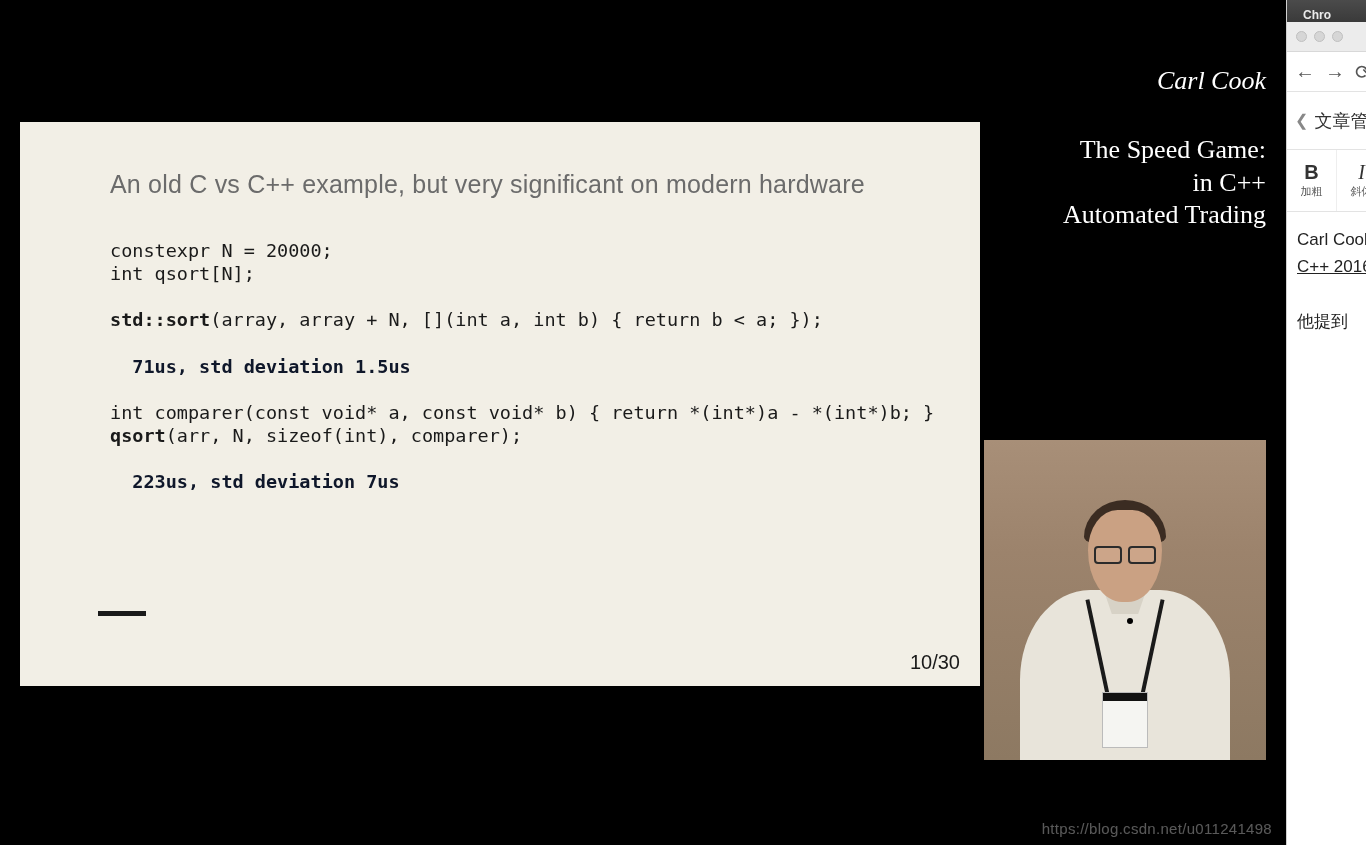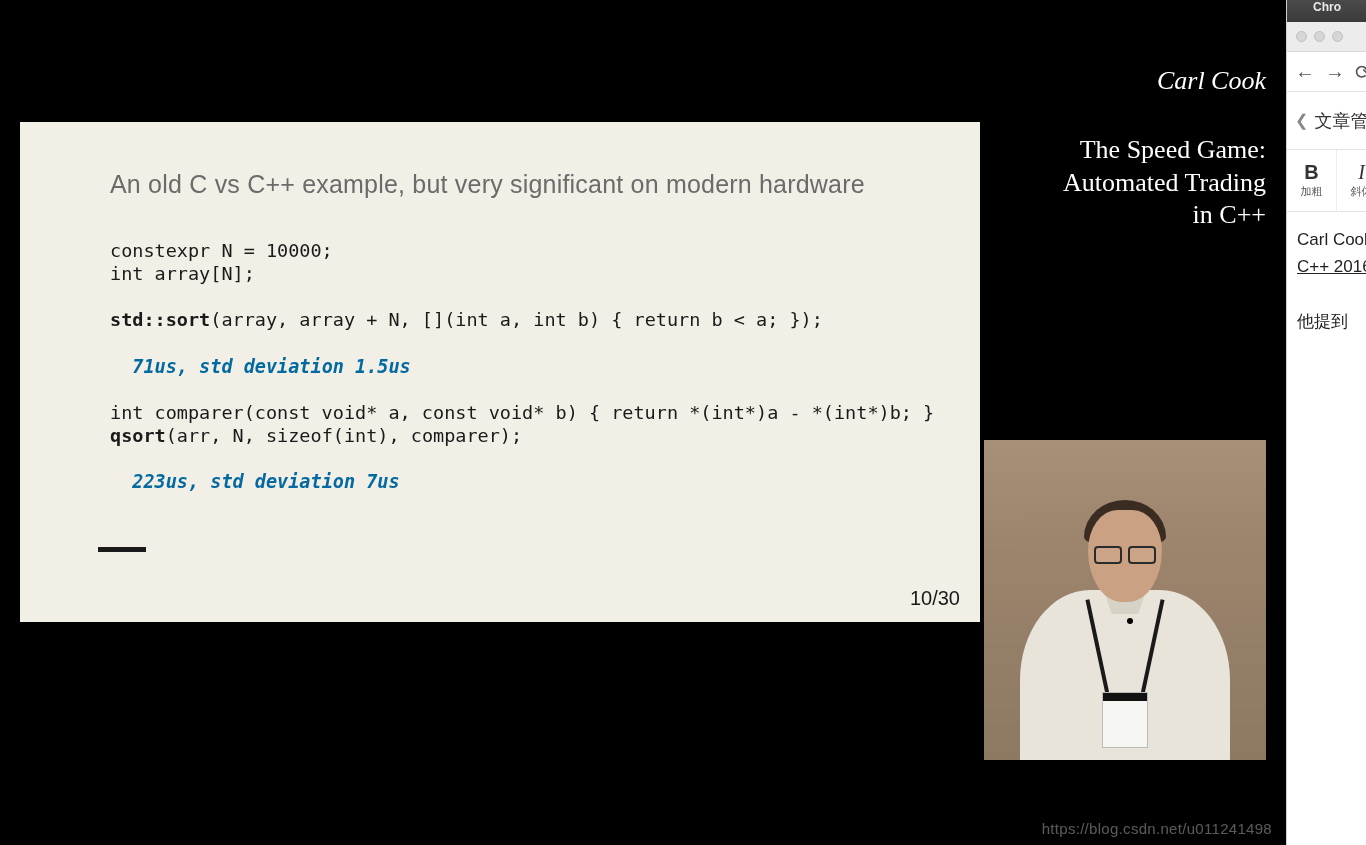--- a/index.html
+++ b/index.html
@@ -6,41 +6,41 @@
   html, body { width: 1366px; height: 845px; overflow: hidden; font-family: Arial, Helvetica, sans-serif; background: #000; }
   .stage { position: relative; width: 1366px; height: 845px; }
 
   
   .video-area { position: absolute; left: 0; top: 0; width: 1286px; height: 845px; background: #000; }
 
   
   .slide {
     position: absolute;
     left: 20px; top: 122px;
-    width: 960px; height: 500px;
+    width: 960px; height: 564px;
     background: #f2efe6;
     color: #333;
     padding: 48px 80px 16px 90px;
   }
   .slide-title {
     font-size: 25px;
     color: #6b6b6b;
     font-weight: 400;
     margin-bottom: 40px;
     letter-spacing: 0.2px;
   }
   .code {
     font-family: "Menlo", "Consolas", monospace;
     font-size: 18.5px;
     line-height: 1.25;
     white-space: pre;
     color: #1a1a1a;
   }
   .code .bold { font-weight: 700; }
-  .code .teal { color: #0369a1; font-weight: 700; font-style: italic; }
+  .code .teal { color: #0f172a; font-weight: 700; }
   .slide-dash {
     position: absolute;
     left: 78px; bottom: 70px;
     width: 48px; height: 5px;
     background: #1a1a1a;
   }
   .slide-page {
     position: absolute;
     right: 20px; bottom: 12px;
     font-size: 20px;
@@ -138,21 +138,21 @@
     position: absolute;
     right: 0; top: 0;
     width: 80px; height: 845px;
     background: #fff;
     border-left: 1px solid #d0d0d0;
     overflow: hidden;
   }
   .mac-menubar {
     position: absolute; top: 0; left: 0; right: 0; height: 22px;
     background: linear-gradient(#4b4b4b, #3a3a3a);
-    display: flex; align-items: flex-start; gap: 10px; padding: 0 16px;
+    display: flex; align-items: flex-end; gap: 10px; padding: 0 6px;
     color: #eaeaea; font-size: 12px; font-weight: 600;
   }
   .apple { font-size: 13px; }
   .win-titlebar {
     position: absolute; top: 22px; left: 0; right: 0; height: 30px;
     background: #ececec; display: flex; align-items: center; gap: 7px; padding: 0 9px;
     border-bottom: 1px solid #d8d8d8;
   }
   .traffic { width: 11px; height: 11px; border-radius: 50%; background: #d6d6d6; border: 1px solid #c0c0c0; }
   .nav-row {
@@ -193,42 +193,42 @@
 </head>
 <body>
 
 <div class="stage">
 
   <div class="video-area">
 
     <div class="slide">
       <div class="slide-title">An old C vs C++ example, but very significant on modern hardware</div>
 
-      <div class="code"><span>constexpr N = 10000;</span>
-<span>int array[N];</span>
+      <div class="code"><span>constexpr N = 20000;</span>
+<span>int qsort[N];</span>
 
 <span class="bold">std::sort</span><span>(array, array + N, [](int a, int b) { return b &lt; a; });</span>
 
   <span class="teal">71us, std deviation 1.5us</span>
 
 <span>int comparer(const void* a, const void* b) { return *(int*)a - *(int*)b; }</span>
 <span class="bold">qsort</span><span>(arr, N, sizeof(int), comparer);</span>
 
   <span class="teal">223us, std deviation 7us</span></div>
 
       <div class="slide-dash"></div>
       <div class="slide-page">10/30</div>
     </div>
 
     <div class="conf">
       <div class="conf-author">Carl Cook</div>
       <div class="conf-talk">
         <div>The Speed Game:</div>
+        <div>in C++</div>
         <div>Automated Trading</div>
-        <div>in C++</div>
       </div>
     </div>
 
     <div class="camera">
       <div class="person">
         <div class="torso"></div>
         <div class="collar"></div>
         <div class="lanyard-l"></div>
         <div class="lanyard-r"></div>
         <div class="badge"></div>

